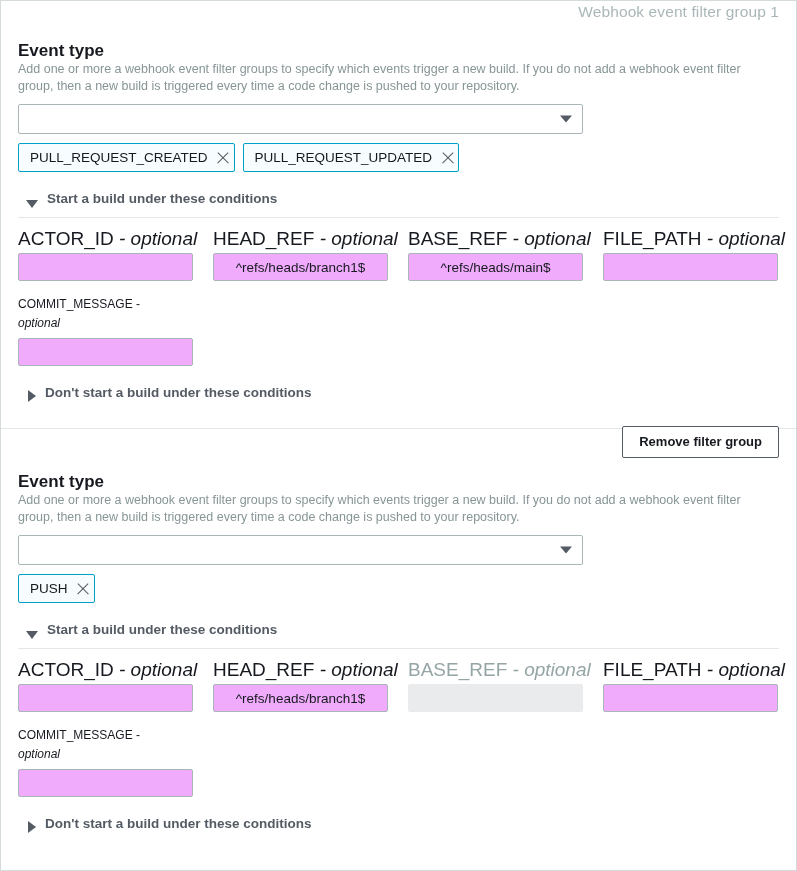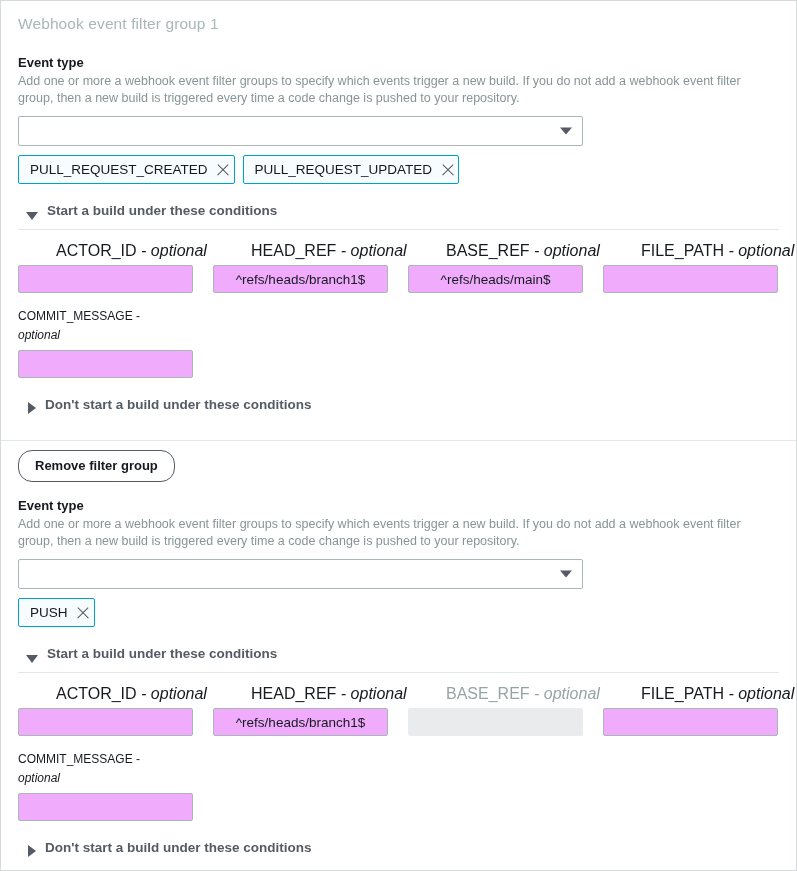--- a/index.html
+++ b/index.html
@@ -26,48 +26,47 @@
   }
   .group-divider {
     height: 1px;
     background: #e4e7e8;
     width: 100%;
     margin: 0;
   }
   .group-header {
     display: flex;
     align-items: flex-start;
-    justify-content: flex-start;
-    padding-top: 12px;
+    justify-content: flex-end;
     min-height: 26px;
   }
   .group-title {
     font-size: 15.5px;
     color: #aab7b8;
     font-weight: 400;
     line-height: 20px;
     padding-top: 1px;
     letter-spacing: 0.1px;
   }
   .remove-btn {
     font-family: "Liberation Sans", sans-serif;
     font-size: 13px;
     font-weight: bold;
     color: #16191f;
     background: #ffffff;
     border: 1px solid #545b64;
-    border-radius: 14px;
+    border-radius: 2px;
     padding: 7px 16px;
     cursor: pointer;
     line-height: 16px;
     white-space: nowrap;
     margin-top: -3px;
   }
   .field-heading {
-    font-size: 13px;
+    font-size: 17px;
     font-weight: bold;
     color: #16191f;
     margin-top: 15px;
     line-height: 18px;
   }
   .field-desc {
     font-size: 12.5px;
     color: #879596;
     line-height: 17px;
     margin-top: 1px;
@@ -173,25 +172,24 @@
   .field-row {
     display: flex;
     margin-top: 12px;
   }
   .field-col {
     width: 195px;
     flex: none;
     box-sizing: border-box;
   }
   .field-label {
-    font-size: 16px;
+    font-size: 19px;
     color: #16191f;
     line-height: 18px;
     min-height: 18px;
-    margin-left: 38px;
   }
   .field-label.dim { color: #95a5a6; }
   .field-label em {
     font-style: italic;
   }
   .text-input {
     width: 175px;
     height: 28px;
     box-sizing: border-box;
     border: 1px solid #aab7b8;

